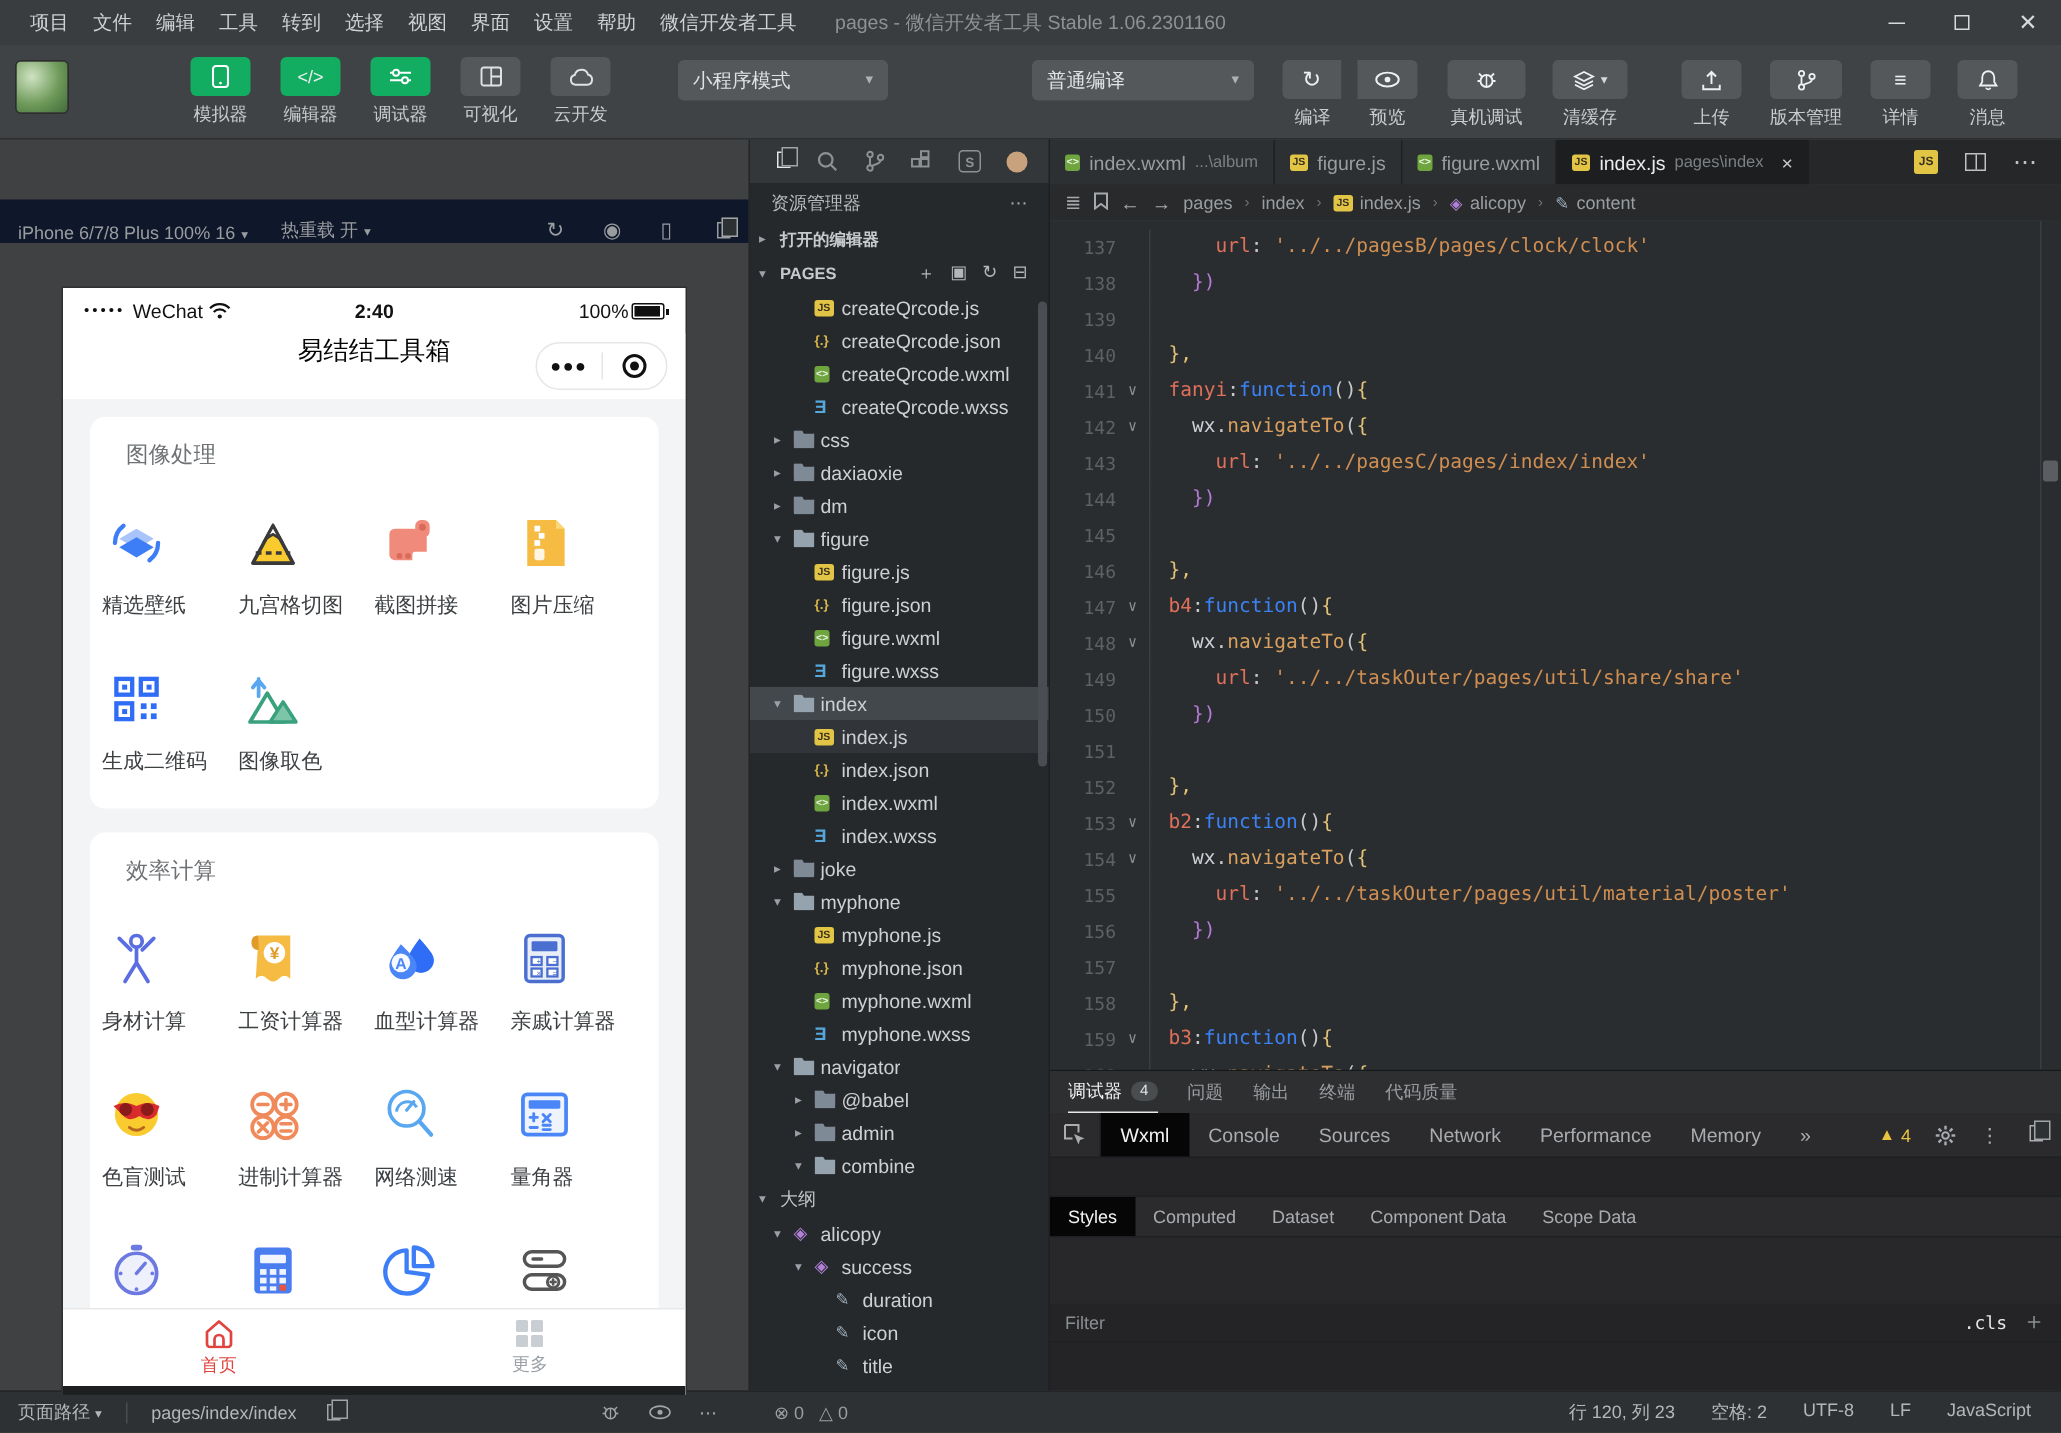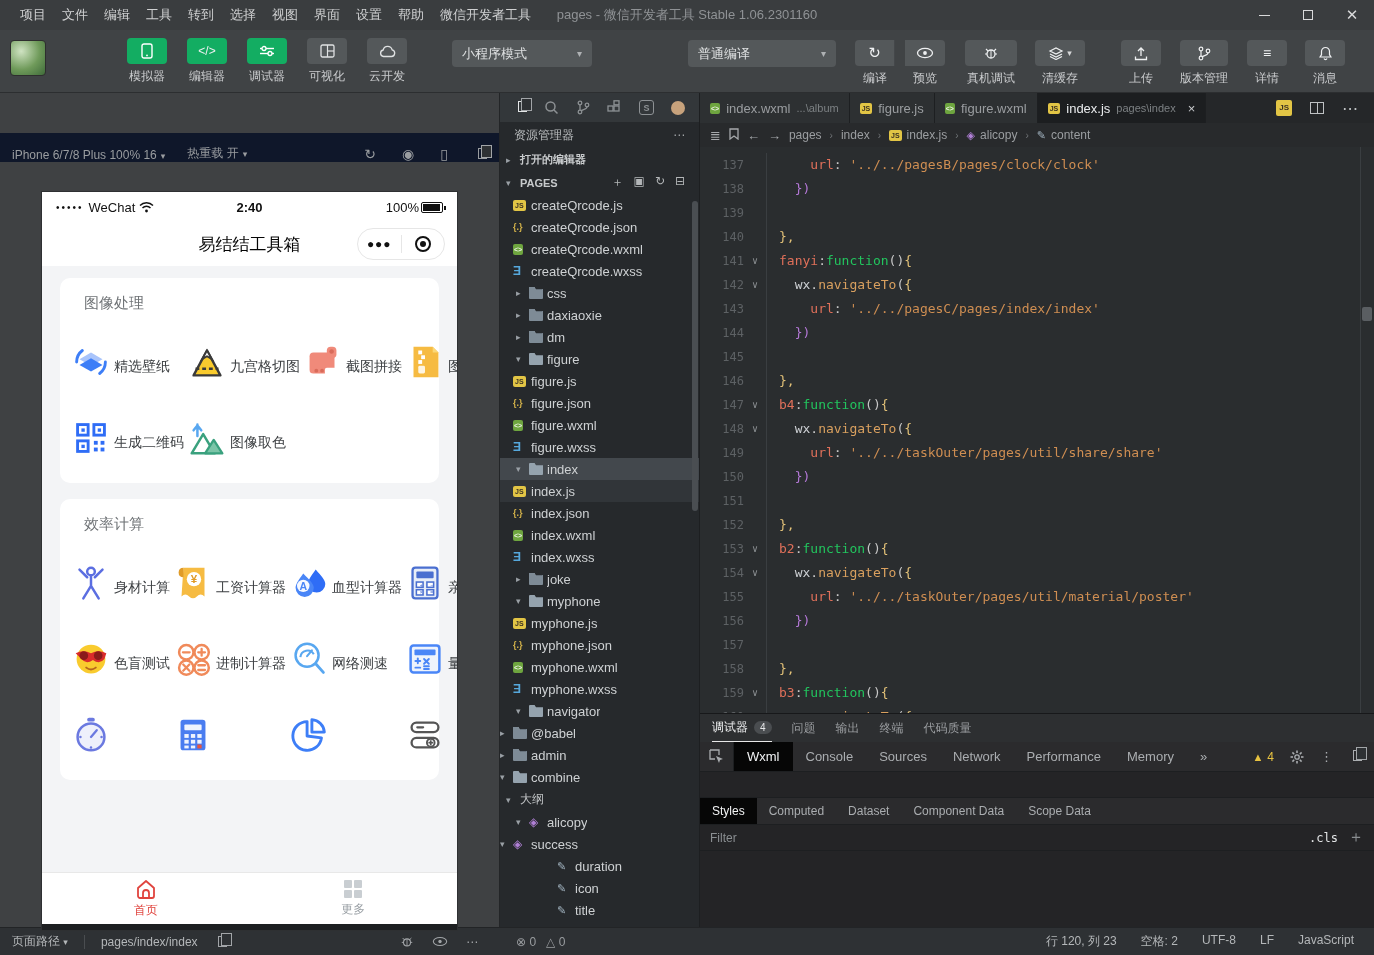--- a/index.html
+++ b/index.html
@@ -53,33 +53,33 @@
   .phonewrap { flex:1; position:relative; }
   .phone { position:absolute; left:42px; top:30px; width:415px; height:738px; background:#ffffff; display:flex; flex-direction:column; overflow:hidden; box-shadow:0 0 0 1px #2e3032; }
   .pstatus { height:30px; display:flex; align-items:center; padding:0 14px; font-size:13px; color:#111; }
   .pstatus .sig { letter-spacing:2px; font-size:10px; }
   .pstatus .carrier { margin-left:5px; }
   .pstatus .time { position:absolute; left:0; right:0; text-align:center; font-weight:bold; pointer-events:none; }
   .pstatus .batt { margin-left:auto; display:flex; align-items:center; gap:2px; z-index:1; }
   .battery { width:22px; height:11px; border:1px solid #111; border-radius:2px; position:relative; }
   .battery i { position:absolute; left:1px; top:1px; bottom:1px; width:17px; background:#111; }
   .battery::after { content:""; position:absolute; right:-4px; top:3px; width:2px; height:4px; background:#111; }
-  .pnav { height:44px; position:relative; display:flex; align-items:center; justify-content:center; background:#fff; }
+  .pnav { height:44px; position:relative; display:flex; align-items:flex-start; justify-content:center; background:#fff; }
   .pnav .ptitle { font-size:17px; color:#050505; }
   .capsule { position:absolute; right:12px; top:6px; width:88px; height:32px; border:1px solid #e6e6e6; border-radius:16px; display:flex; align-items:center; background:#fff; }
   .capsule .dots { flex:1; text-align:center; color:#111; font-size:12px; letter-spacing:1px; }
   .capsule .cdiv { width:1px; height:18px; background:#e6e6e6; }
   .capsule .target { flex:1; display:flex; align-items:center; justify-content:center; }
   .capsule .target i { width:16px; height:16px; border:2px solid #111; border-radius:50%; position:relative; }
   .capsule .target i::after { content:""; position:absolute; left:3px; top:3px; width:6px; height:6px; background:#111; border-radius:50%; }
   .pbody { flex:1; background:#f3f4f6; overflow:hidden; padding-top:12px; }
   .card { background:#fff; border-radius:10px; margin:0 18px 16px 18px; padding:16px 8px 22px 8px; }
   .card h3 { font-size:15px; font-weight:normal; color:#6e7275; margin:0 0 4px 16px; }
   .appgrid { display:grid; grid-template-columns:repeat(4,1fr); row-gap:8px; }
-  .appitem { display:flex; flex-direction:row; align-items:center; padding-top:22px; }
+  .appitem { display:flex; flex-direction:column; padding-top:22px; }
   .appitem svg { width:46px; height:46px; }
   .appitem .alab { font-size:14px; color:#3d4043; margin-top:10px; white-space:nowrap; }
   .ptabbar { height:52px; background:#fff; border-top:1px solid #e8e8e8; display:flex; }
   .ptab { flex:1; display:flex; flex-direction:column; align-items:center; justify-content:center; gap:3px; font-size:12px; color:#9aa0a5; }
   .ptab[data-active="true"] { color:#e0443e; }
   .moregrid { width:18px; height:18px; display:grid; grid-template-columns:8px 8px; grid-template-rows:8px 8px; gap:2px; }
   .moregrid i { background:#c9ced2; border-radius:1px; }
   .phone-bottom { height:6px; background:#1d1f21; }
 
   
@@ -87,21 +87,21 @@
   .actstrip { height:29px; background:#33373a; display:flex; align-items:center; gap:17px; padding:0 14px; color:#8d9194; }
   .actstrip svg { display:block; }
   .xhdr { height:26px; display:flex; align-items:center; padding:0 14px; color:#b9bcbe; font-size:12px; }
   .xhdr .more { margin-left:auto; color:#a2a5a8; }
   .secrow { height:23px; display:flex; align-items:center; color:#c7cacc; font-weight:bold; font-size:11px; padding:0 6px; }
   .secrow .chev { width:14px; font-size:9px; color:#9aa0a6; font-weight:normal; }
   .secactions { margin-left:auto; display:flex; gap:10px; color:#b4b7b9; font-weight:normal; font-size:12px; padding-right:8px; }
   .tree { position:relative; }
   .trow { height:22px; display:flex; align-items:center; color:#ced1d3; cursor:pointer; }
   .trow[data-depth="1"] { padding-left:16px; }
-  .trow[data-depth="2"] { }
+  .trow[data-depth="2"] { padding-left:30px; }
   .trow[data-depth="3"] { padding-left:44px; }
   .trow[data-sel="focus"]  { background:#43484d; }
   .trow[data-sel="active"] { background:#313539; }
   .chevi { width:13px; font-size:9px; color:#9aa0a6; flex:none; }
   .chevi[data-chev="closed"]::before { content:"▸"; }
   .chevi[data-chev="open"]::before { content:"▾"; }
   .ficon { width:18px; flex:none; display:flex; align-items:center; justify-content:flex-start; font-size:10px; }
   .ficon[data-icon="js"]::before { content:"JS"; background:#e2c545; color:#3b3222; font-size:7px; font-weight:bold; padding:2px 2px; border-radius:2px; line-height:1; }
   .ficon[data-icon="json"]::before { content:"{.}"; color:#d8b64b; font-size:9px; font-weight:bold; }
   .ficon[data-icon="wxml"]::before { content:"<>"; background:#6ea53f; color:#eef4e6; font-size:7px; font-weight:bold; padding:2px 1px; border-radius:2px; line-height:1; }
@@ -134,21 +134,21 @@
   .crumbsep { color:#6f7376; font-size:10px; }
   .crumb { display:flex; align-items:center; gap:5px; }
   .bc-cube { color:#b180d7; font-size:11px; }
   .bc-wrench { color:#9fb0bd; font-size:11px; }
 
   .code { flex:1; background:#2a2d2f; position:relative; overflow:hidden; font-family:"DejaVu Sans Mono","Liberation Mono",monospace; font-size:13px; padding-top:6px; }
   .cl { display:flex; height:24px; line-height:24px; }
   .ln { width:44px; text-align:right; color:#5d6164; flex:none; font-size:12px; }
   .fold { width:22px; text-align:center; color:#8a8e91; flex:none; font-size:10px; }
   .lt { white-space:pre; border-left:1px solid #3a3e41; padding-left:12px; color:#cdd0d4; }
-  .tk-nm{color:#e0705a} .tk-kw{color:#22c55e} .tk-fn{color:#d9a05f}
+  .tk-nm{color:#e0705a} .tk-kw{color:#3b82f6} .tk-fn{color:#d9a05f}
   .tk-st{color:#cf8e52} .tk-p{color:#c8c8c8} .tk-b1{color:#e2c178} .tk-b2{color:#b579d8}
   .escroll { position:absolute; right:0; top:0; bottom:0; width:14px; background:#2a2d2f; border-left:1px solid #3a3e41; }
   .escroll .thumb { position:absolute; right:2px; top:160px; width:10px; height:14px; background:#5a5e62; border-radius:2px; }
 
   
   .devtools { height:214px; background:#28282a; border-top:1px solid #17181a; display:flex; flex-direction:column; }
   .dt-head { height:28px; background:#2d2f31; display:flex; align-items:center; padding:0 12px; gap:20px; color:#9a9da0; font-size:12px; }
   .dt-head .ptab1 { display:flex; align-items:center; gap:6px; height:28px; }
   .dt-head .ptab1[data-active="true"] { color:#f0f1f2; border-bottom:1px solid #e8e8e8; }
   .pbadge { background:#4a4d50; color:#e5e6e7; border-radius:8px; font-size:10px; padding:1px 6px; }
@@ -157,21 +157,21 @@
   .inspect { width:34px; border-right:1px solid #1d1f21; display:flex; align-items:center; justify-content:center; }
   .dtab { display:flex; align-items:center; padding:0 13px; }
   .dtab[data-active="true"] { background:#060606; color:#f2f3f4; }
   .dt-tabctrl { margin-left:auto; display:flex; align-items:center; gap:16px; padding-right:12px; }
   .warnno { color:#e8c341; font-size:12px; display:flex; align-items:center; gap:4px; }
   .warn-tri { color:#e8c341; font-size:11px; }
   .dt-strip { height:26px; background:#242426; border-bottom:1px solid #1d1f21; }
   .style-tabs { height:27px; background:#2b2b2d; border-bottom:1px solid #1d1f21; display:flex; align-items:stretch; color:#aaadb0; font-size:12px; }
   .stab { display:flex; align-items:center; padding:0 12px; }
   .stab[data-active="true"] { background:#060606; color:#f2f3f4; }
-  .filterrow { height:26px; border-bottom:1px solid #1d1f21; display:flex; align-items:center; padding:0 10px; background:#242426; }
+  .filterrow { height:26px; border-bottom:1px solid #1d1f21; display:flex; align-items:center; padding:0 10px; background:#242426;margin-top:44px; }
   .filterrow .fph { color:#8a8e91; font-size:12px; }
   .filterrow .cls { margin-left:auto; color:#e3e5e6; font-size:12px; font-family:"DejaVu Sans Mono",monospace; }
   .filterrow .plus { color:#8a8e91; margin-left:10px; }
   .dt-content { flex:1; background:#242426; }
 
   
   .statusbar { height:28px; background:#2e3134; border-top:1px solid #222426; display:flex; align-items:center; color:#b4b7b9; font-size:12px; }
   .sb-left { width:500px; display:flex; align-items:center; gap:16px; padding:0 12px; }
   .sb-div { width:1px; height:14px; background:#4a4d50; }
   .sb-icons { margin-left:auto; display:flex; gap:18px; align-items:center; padding-right:10px; color:#a2a5a8; }

